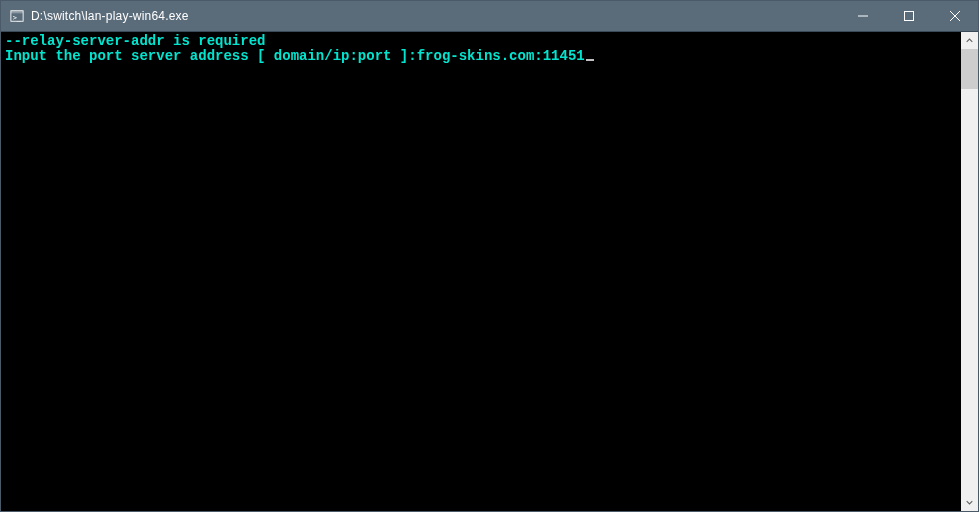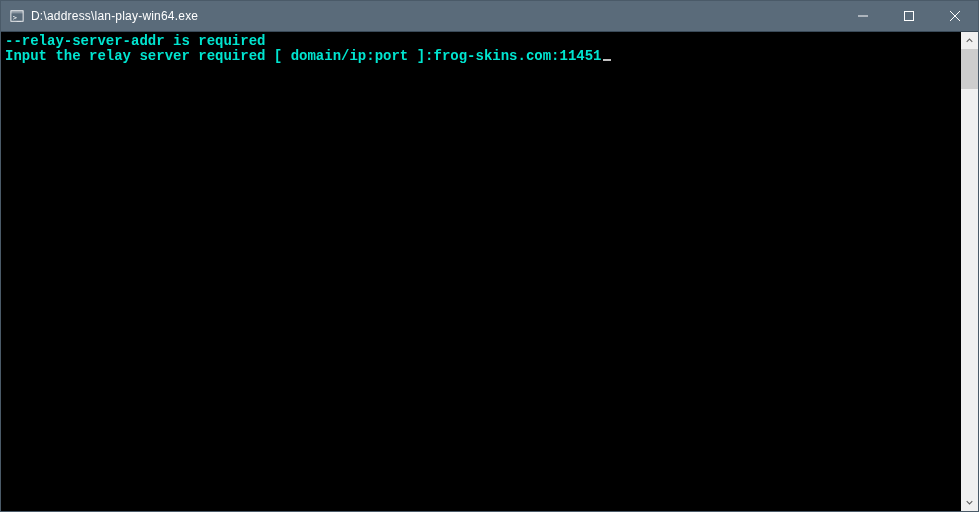--- a/index.html
+++ b/index.html
@@ -134,21 +134,21 @@
 
 <div class="window">
   <div class="titlebar">
     <div class="titlebar-icon">
       <svg viewBox="0 0 16 16">
         <rect x="1" y="2" width="14" height="12" fill="none" stroke="#ffffff" stroke-width="1"></rect>
         <rect x="1" y="2" width="14" height="3" fill="#ffffff" opacity="0.3"></rect>
         <text x="3" y="12" font-size="8" fill="#ffffff" font-family="monospace">&gt;_</text>
       </svg>
     </div>
-    <div class="titlebar-title">D:\address\lan-play-win64.exe</div>
+    <div class="titlebar-title">D:\switch\lan-play-win64.exe</div>
     <div class="titlebar-controls">
       <div class="titlebar-btn">
         <svg viewBox="0 0 10 10">
             <line x1="0" y1="5" x2="10" y2="5" stroke="#ffffff" stroke-width="1"></line>
           </svg>
       </div>
       <div class="titlebar-btn">
         <svg viewBox="0 0 10 10">
             <rect x="0.5" y="0.5" width="9" height="9" fill="none" stroke="#ffffff" stroke-width="1"></rect>
           </svg>
@@ -156,21 +156,21 @@
       <div class="titlebar-btn close">
         <svg viewBox="0 0 10 10">
           <line x1="0" y1="0" x2="10" y2="10" stroke="#ffffff" stroke-width="1"></line>
           <line x1="10" y1="0" x2="0" y2="10" stroke="#ffffff" stroke-width="1"></line>
         </svg>
       </div>
     </div>
   </div>
   <div class="console-wrap">
     <div class="console"><span class="console-line">--relay-server-addr is required</span>
-<span class="console-line">Input the relay server required [ domain/ip:port ]:</span><span class="console-line">frog-skins.com:11451</span><span class="cursor"></span></div>
+<span class="console-line">Input the port server address [ domain/ip:port ]:</span><span class="console-line">frog-skins.com:11451</span><span class="cursor"></span></div>
     <div class="scrollbar">
       <div class="scrollbar-btn">
         <svg viewBox="0 0 10 10">
             <path d="M1 7 L5 3 L9 7" fill="none" stroke="#606060" stroke-width="1.5"></path>
           </svg>
       </div>
       <div class="scrollbar-track">
         <div class="scrollbar-thumb"></div>
       </div>
       <div class="scrollbar-btn">

